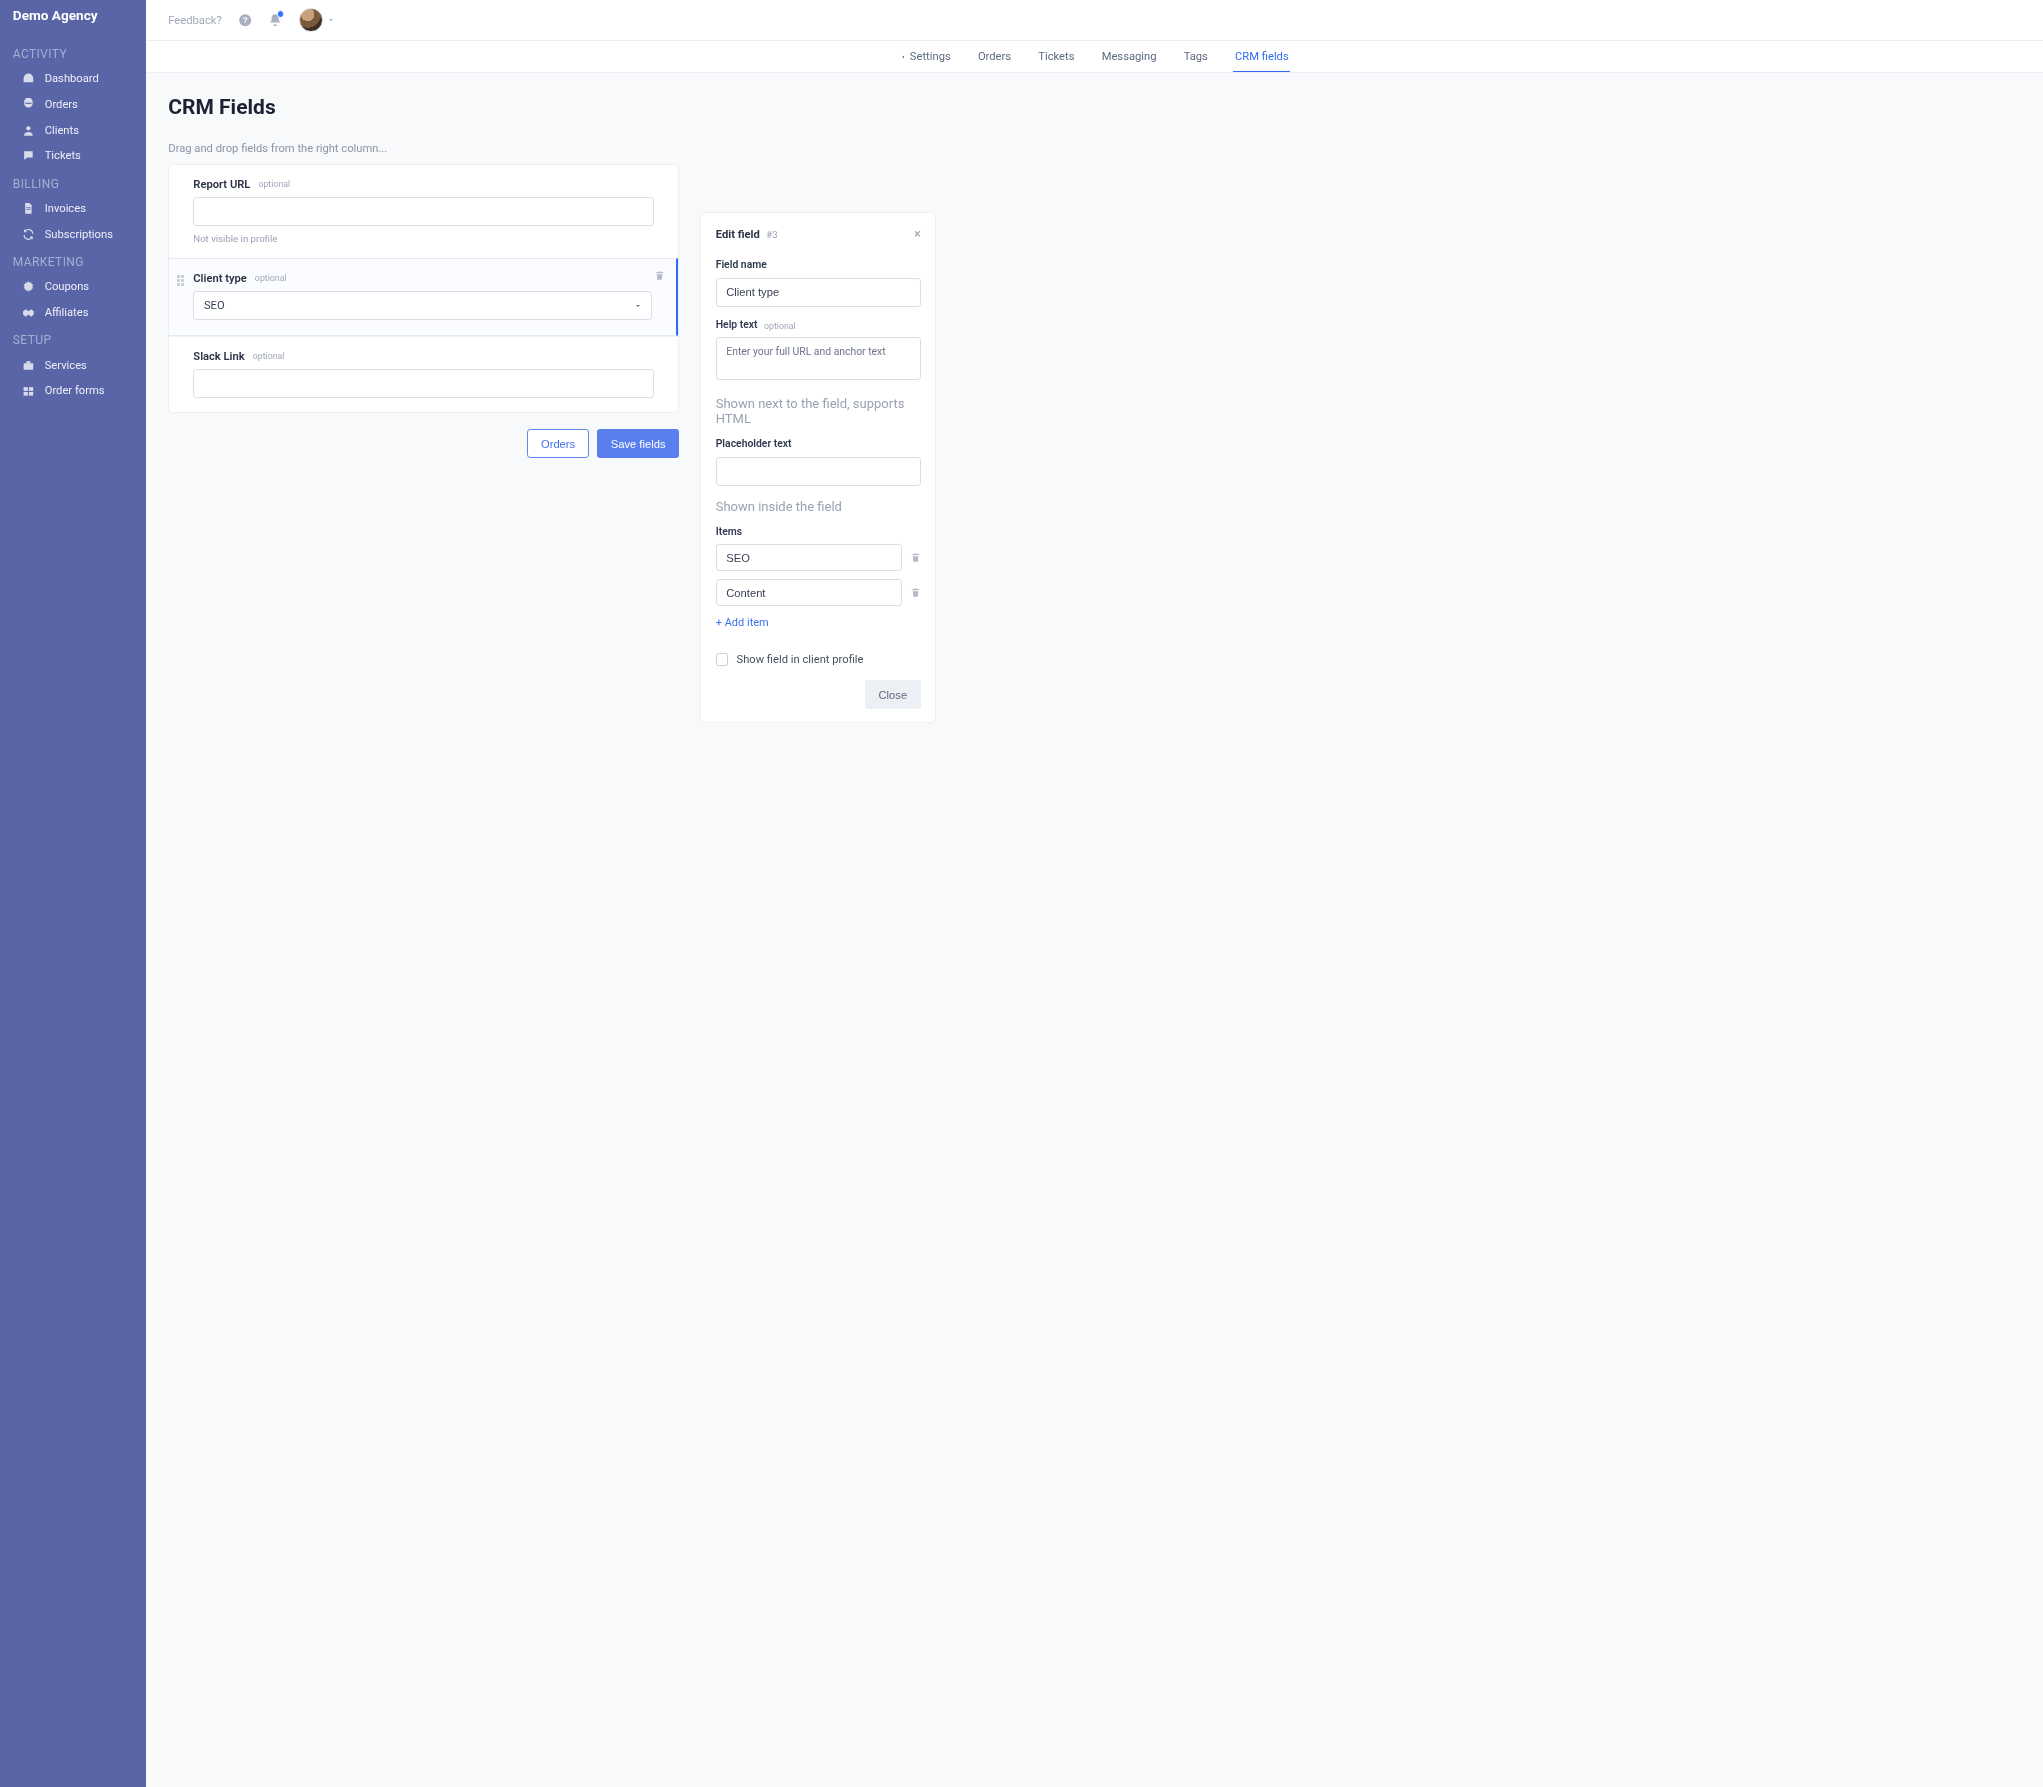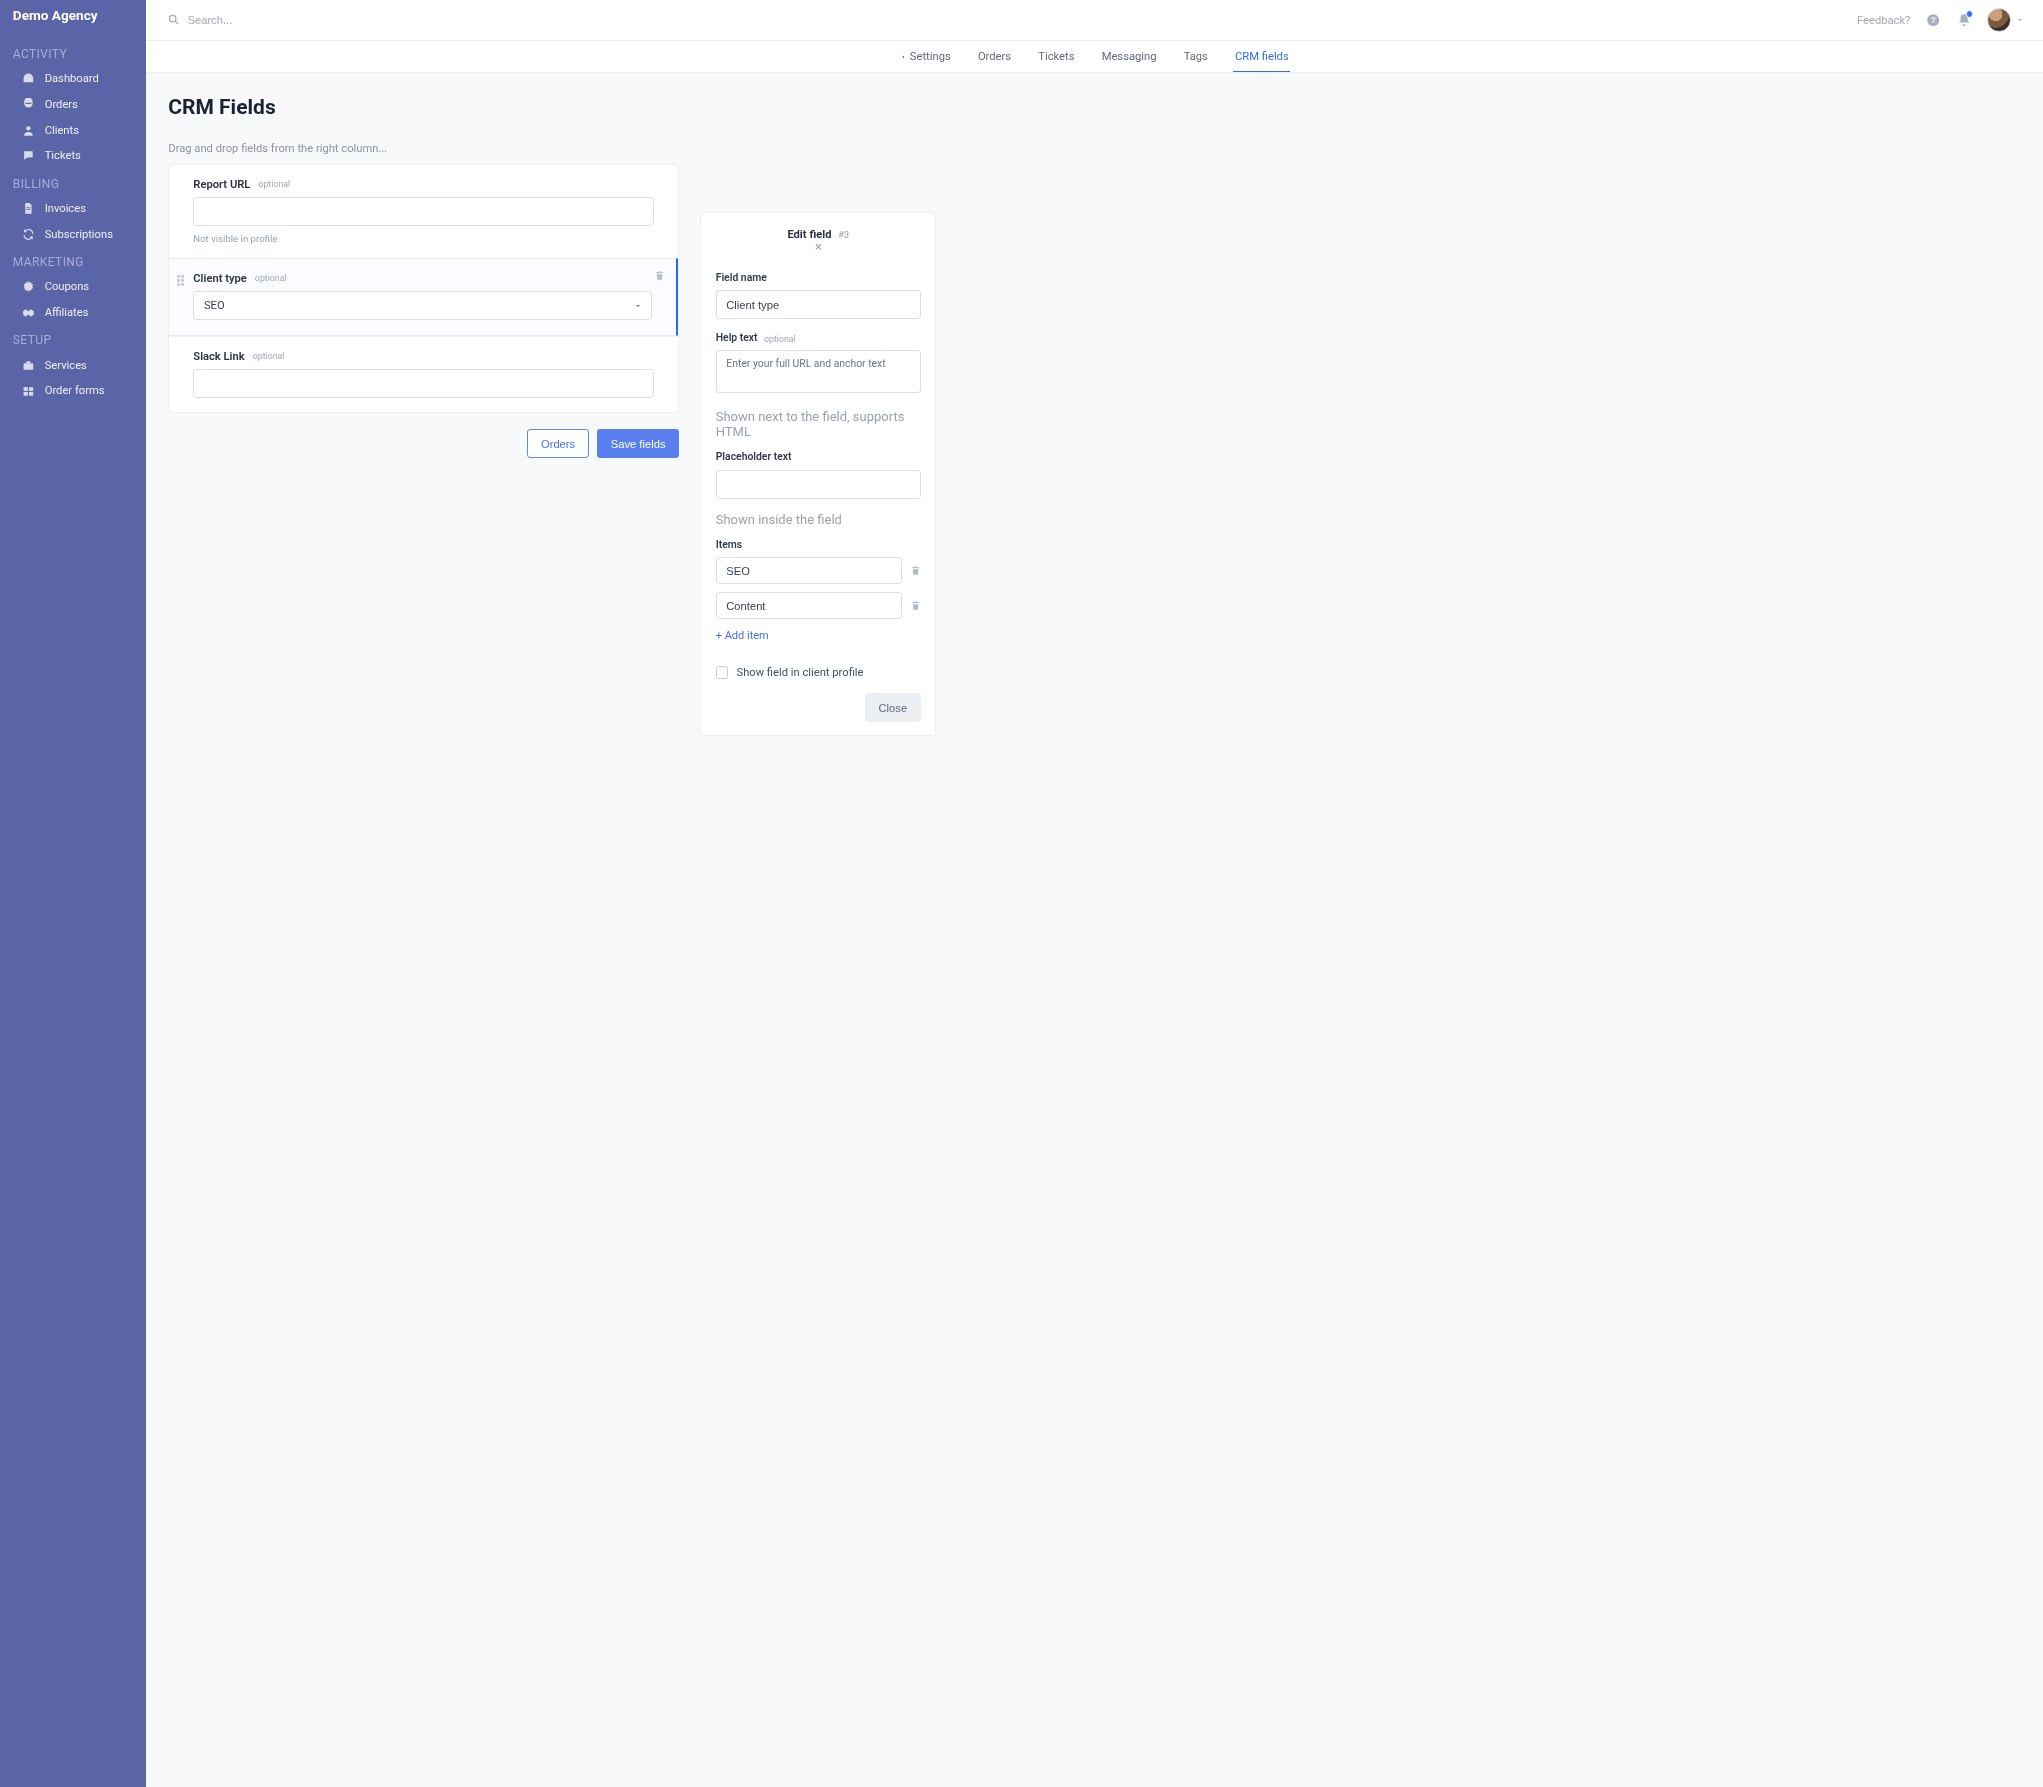--- a/index.html
+++ b/index.html
@@ -213,21 +213,20 @@
     border: 0.8px solid #eceef3;
     border-radius: 4.8px;
     padding: 14.4px 14.4px 12.8px 14.4px;
     margin-top: 117px; 
   }
   .panel-head {
     display: flex;
     align-items: center;
     justify-content: space-between;
     margin-bottom: 17.6px;
-    flex-direction: column;
   }
   .panel-title { font-weight: 700; color: #2a3244; font-size: 11.2px; display: flex; align-items: baseline; gap: 6.4px;}
   .panel-title .sub { font-weight: 400; color: #9aa1b3; font-size: 9.6px; }
   .close-x { color: #9aa1b3; cursor: pointer; font-size: 12.8px; line-height: 1; }
   .form-group { margin-bottom: 11.2px; }
   .form-group .label-row { display: flex; align-items: flex-end; gap: 6.4px; margin-bottom: 6.4px; }
   .form-label { font-size: 10.4px; color: #2f3950; font-weight: 600; }
   .helper { font-size: 13px; color: #9aa1b3; margin-top: 13px; }
   .textarea {
     width: 100%;
@@ -353,29 +352,20 @@
           </svg>
         </span>
         <span>Order forms</span>
       </div>
     </div>
 </aside>
 
 <div class="main">
 
   <div class="topbar">
-    <div class="search">
-      <span>
-        <svg width="11.2" height="11.2" viewBox="0 0 24 24" fill="none" stroke="#a2a8b9" stroke-width="2.5">
-            <circle cx="10" cy="10" r="7"></circle>
-            <line x1="21" y1="21" x2="15.5" y2="15.5"></line>
-          </svg>
-      </span>
-      <input type="text" placeholder="Search..." style="">
-    </div>
     <div class="top-actions">
       <span class="feedback-link">Feedback?</span>
       <span class="icon-btn">
         <svg width="14.4" height="14.4" viewBox="0 0 24 24" fill="#a9afc1" style="font-size:14px">
             <circle cx="12" cy="12" r="10"></circle>
             <text x="12" y="17" text-anchor="middle" font-size="14" fill="#fff" font-family="Arial" font-weight="bold">?</text>
           </svg>
       </span>
       <span class="icon-btn">
         <svg width="14.4" height="14.4" viewBox="0 0 24 24" fill="#a9afc1">

